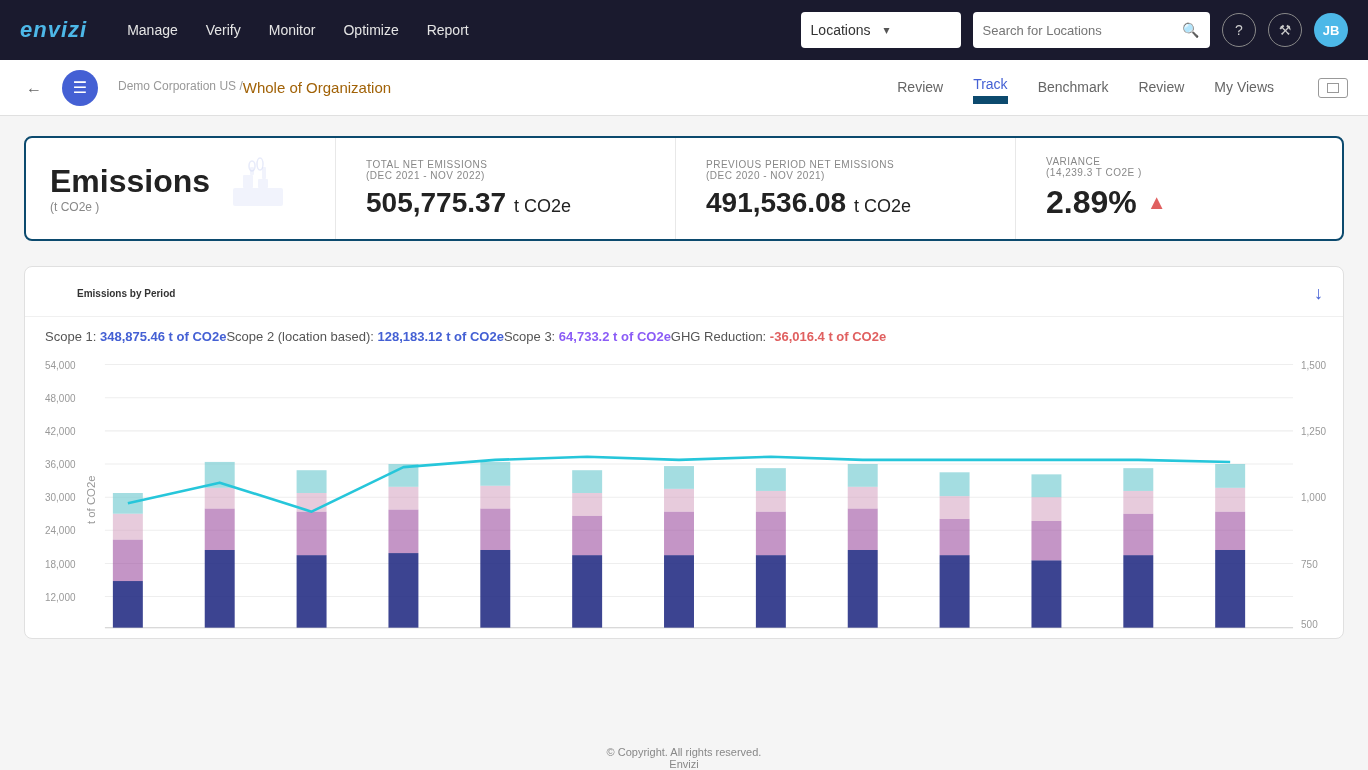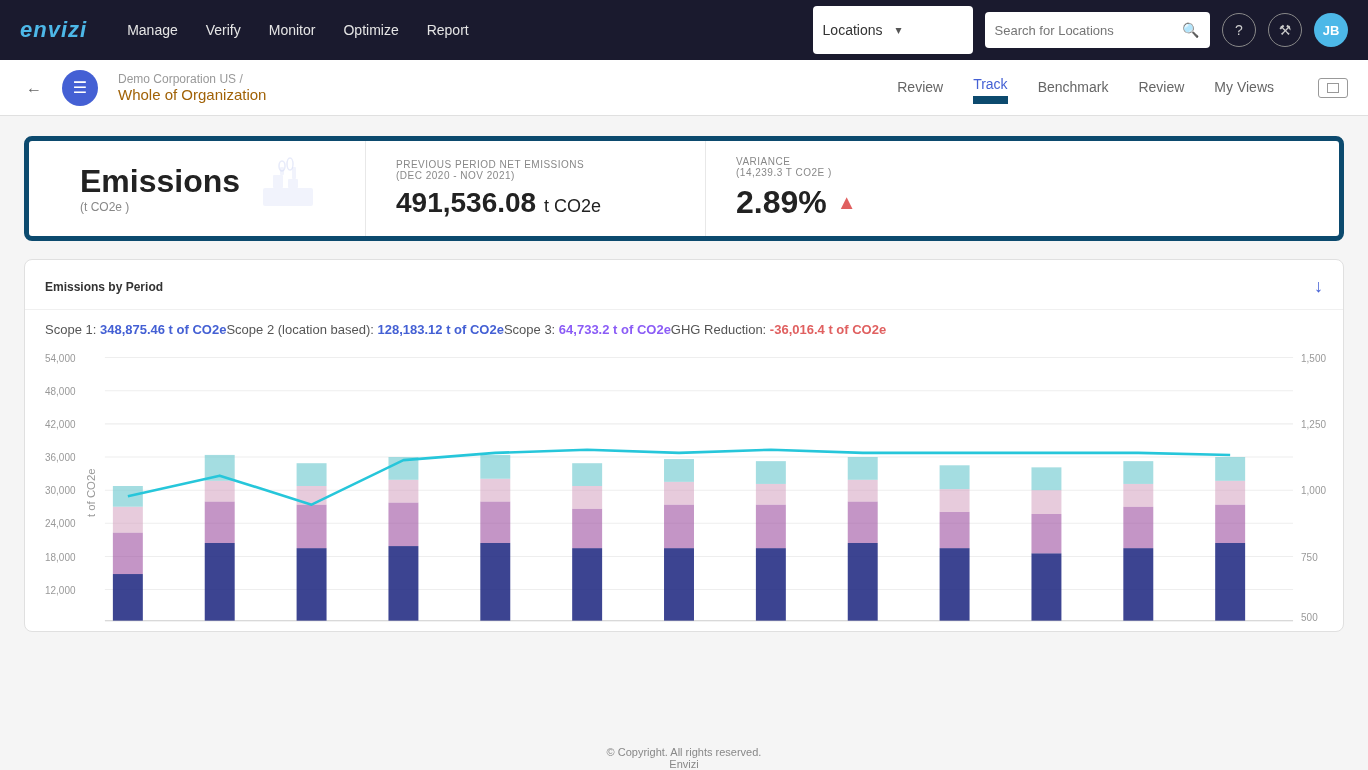--- a/index.html
+++ b/index.html
@@ -37,36 +37,36 @@
     .nav-right {
       display: flex;
       align-items: center;
       gap: 12px;
     }
     .locations-select {
       display: flex;
       align-items: center;
       background: #fff;
       border-radius: 4px;
-      height: 48px;
+      height: 36px;
       padding: 0 10px;
       gap: 6px;
       min-width: 160px;
     }
     .locations-select span { font-size: 14px; color: #333; flex: 1; }
     .locations-select .chevron { color: #555; font-size: 12px; }
     .search-box {
       display: flex;
       align-items: center;
       background: #fff;
       border-radius: 4px;
       height: 36px;
       padding: 0 10px;
       min-width: 220px;
-      gap: 12px;
+      gap: 24px;
     }
     .search-box input {
       border: none;
       outline: none;
       font-size: 13px;
       color: #666;
       background: transparent;
       flex: 1;
     }
     .search-icon { color: #555; font-size: 14px; }
@@ -110,21 +110,21 @@
       border-radius: 50%;
       background: #4460d4;
       border: none;
       cursor: pointer;
       display: flex; align-items: center; justify-content: center;
       color: #fff; font-size: 16px;
       margin-right: 6px;
     }
     .breadcrumb {
       display: flex;
-      flex-direction: column;
+      flex-direction: row;
       flex: 1;
     }
     .breadcrumb-top { font-size: 12px; color: #666; }
     .breadcrumb-top span { color: #999; }
     .breadcrumb-bottom { font-size: 15px; color: #a16207; font-weight: 500; }
     .tab-nav {
       display: flex;
       gap: 30px;
       align-items: center;
     }
@@ -152,26 +152,25 @@
     
     .main-content {
       padding: 20px 24px;
       background: #f5f5f5;
       height: calc(770px - 60px - 56px - 32px);
     }
 
     
     .emissions-card {
       background: #fff;
-      border: 5px solid #0c4a6e;
+      border: 2px solid #0c4a6e;
       border-radius: 8px;
       display: flex;
       height: 105px;
-      margin-bottom: 18px;
-      padding-left: 27px;
+      margin-bottom: 25px;
     }
     .emissions-label {
       padding: 18px 24px;
       display: flex;
       align-items: center;
       gap: 18px;
       border-right: 1px solid #e8e8e8;
       min-width: 310px;
     }
     .emissions-title h2 {
@@ -247,23 +246,24 @@
       padding: 0;
     }
     .chart-header {
       display: flex;
       align-items: center;
       justify-content: space-between;
       padding: 16px 20px 12px;
       border-bottom: 1px solid #f0f0f0;
     }
     .chart-title {
-      font-size: 12px;
+      font-size: 10px;
       font-weight: 600;
       color: #333;
+      margin-left: 32px;
     }
     .download-btn {
       color: #4460d4;
       font-size: 18px;
       cursor: pointer;
     }
     .chart-scope-legend {
       padding: 12px 20px 4px;
       display: flex;
       align-items: center;
@@ -377,20 +377,29 @@
       <div class="factory-icon">
         <svg width="60" height="60" viewBox="0 0 60 60" fill="none" xmlns="http://www.w3.org/2000/svg">
           <rect x="5" y="35" width="50" height="18" rx="2" fill="#4460d4" opacity="0.3"></rect>
           <rect x="15" y="22" width="10" height="13" rx="1" fill="#4460d4" opacity="0.3"></rect>
           <rect x="30" y="26" width="10" height="9" rx="1" fill="#4460d4" opacity="0.3"></rect>
           <rect x="22" y="14" width="4" height="8" rx="1" fill="#4460d4" opacity="0.3"></rect>
           <ellipse cx="24" cy="13" rx="3" ry="5" fill="none" stroke="#4460d4" stroke-width="1.5" opacity="0.5"></ellipse>
           <ellipse cx="32" cy="11" rx="3" ry="6" fill="none" stroke="#4460d4" stroke-width="1.5" opacity="0.5"></ellipse>
           <rect x="34" y="14" width="4" height="12" rx="1" fill="#4460d4" opacity="0.3"></rect>
         </svg>
+      </div>
+    </div>
+    <div class="emissions-stat">
+      <div class="stat-label">
+        <span>TOTAL NET EMISSIONS</span><br>
+        <span>(DEC 2021 - NOV 2022)</span>
+      </div>
+      <div class="stat-value">
+        <span>505,775.37</span> <span class="stat-unit">t CO2e</span>
       </div>
     </div>
     <div class="emissions-stat">
       <div class="stat-label">
         <span>PREVIOUS PERIOD NET EMISSIONS</span><br>
         <span>(DEC 2020 - NOV 2021)</span>
       </div>
       <div class="stat-value">
         <span>491,536.08</span> <span class="stat-unit">t CO2e</span>
       </div>

